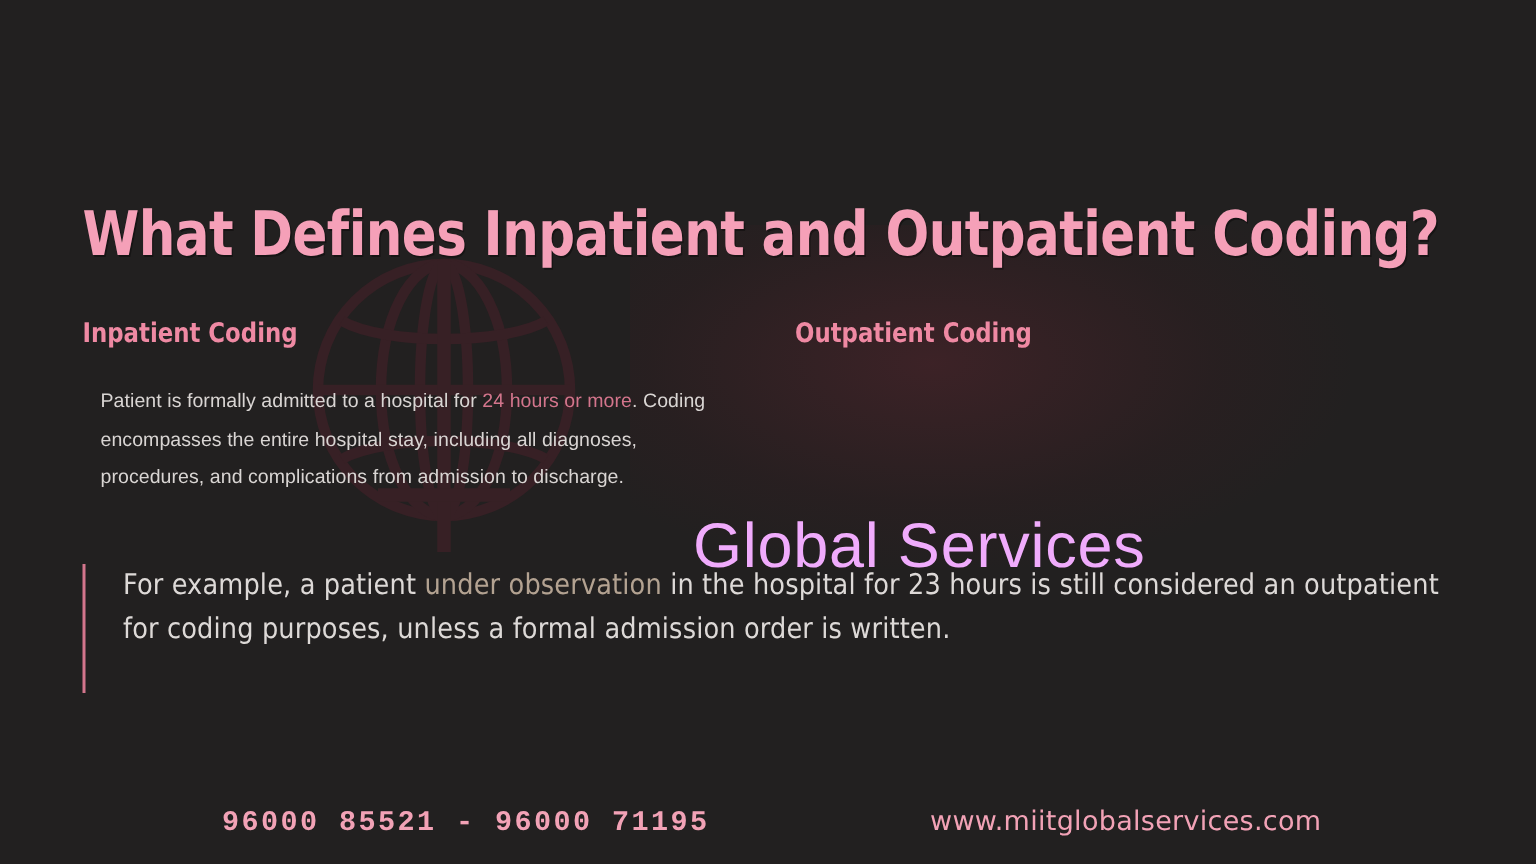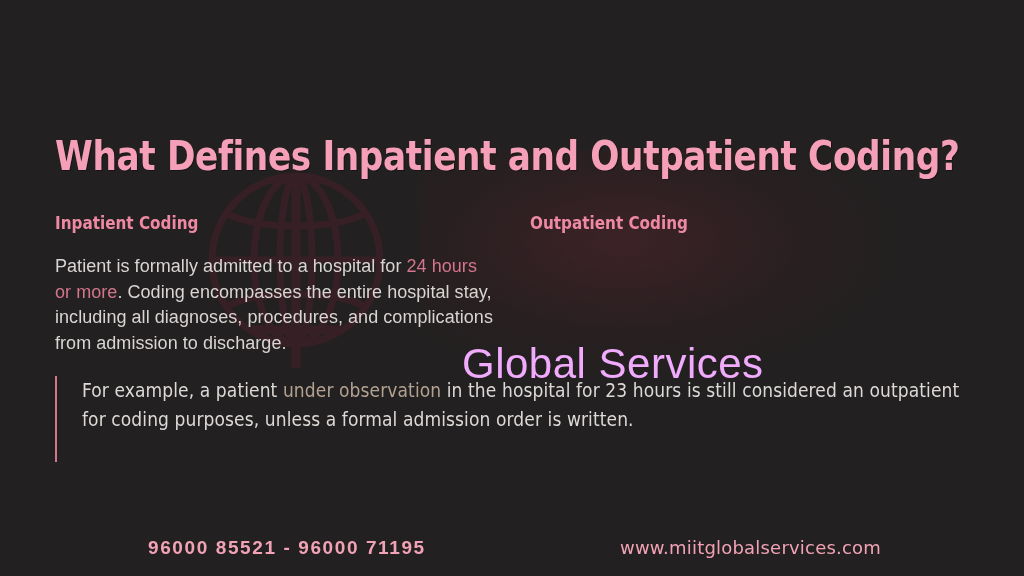--- a/index.html
+++ b/index.html
@@ -101,24 +101,24 @@
     letter-spacing: 0px;
     color: #ef89a3;
     transform: scaleX(0.94);
     transform-origin: left center;
     margin: 0 0 21px 0;
     white-space: nowrap;
   }
 
   .col-body {
     font-family: "Liberation Sans", sans-serif;
-    font-size: 18px;
+    font-size: 13px;
     line-height: 25.5px;
     color: #d9d5d3;
-    margin: 0;
+    margin: 12px;
     letter-spacing: 0.05px;
   }
   .hl { color: #d3758c; }
 
   .callout {
     position: absolute;
     left: 55px;
     top: 376px;
     width: 925px;
     border-left: 2px solid #d3758c;
@@ -133,21 +133,21 @@
     color: #ddd9d7;
     margin: 0;
     letter-spacing: 0.1px;
   }
   .callout-text .hl-dim { color: #b3a291; }
 
   .footer-phone {
     position: absolute;
     left: 148px;
     top: 537px;
-    font-family: Liberation Sans, sans-serif;
+    font-family: Liberation Mono, monospace;
     font-weight: 700;
     font-size: 19px;
     letter-spacing: 1.6px;
     color: #f2a2b6;
     white-space: nowrap;
   }
   .footer-web {
     position: absolute;
     left: 620px;
     top: 537px;

